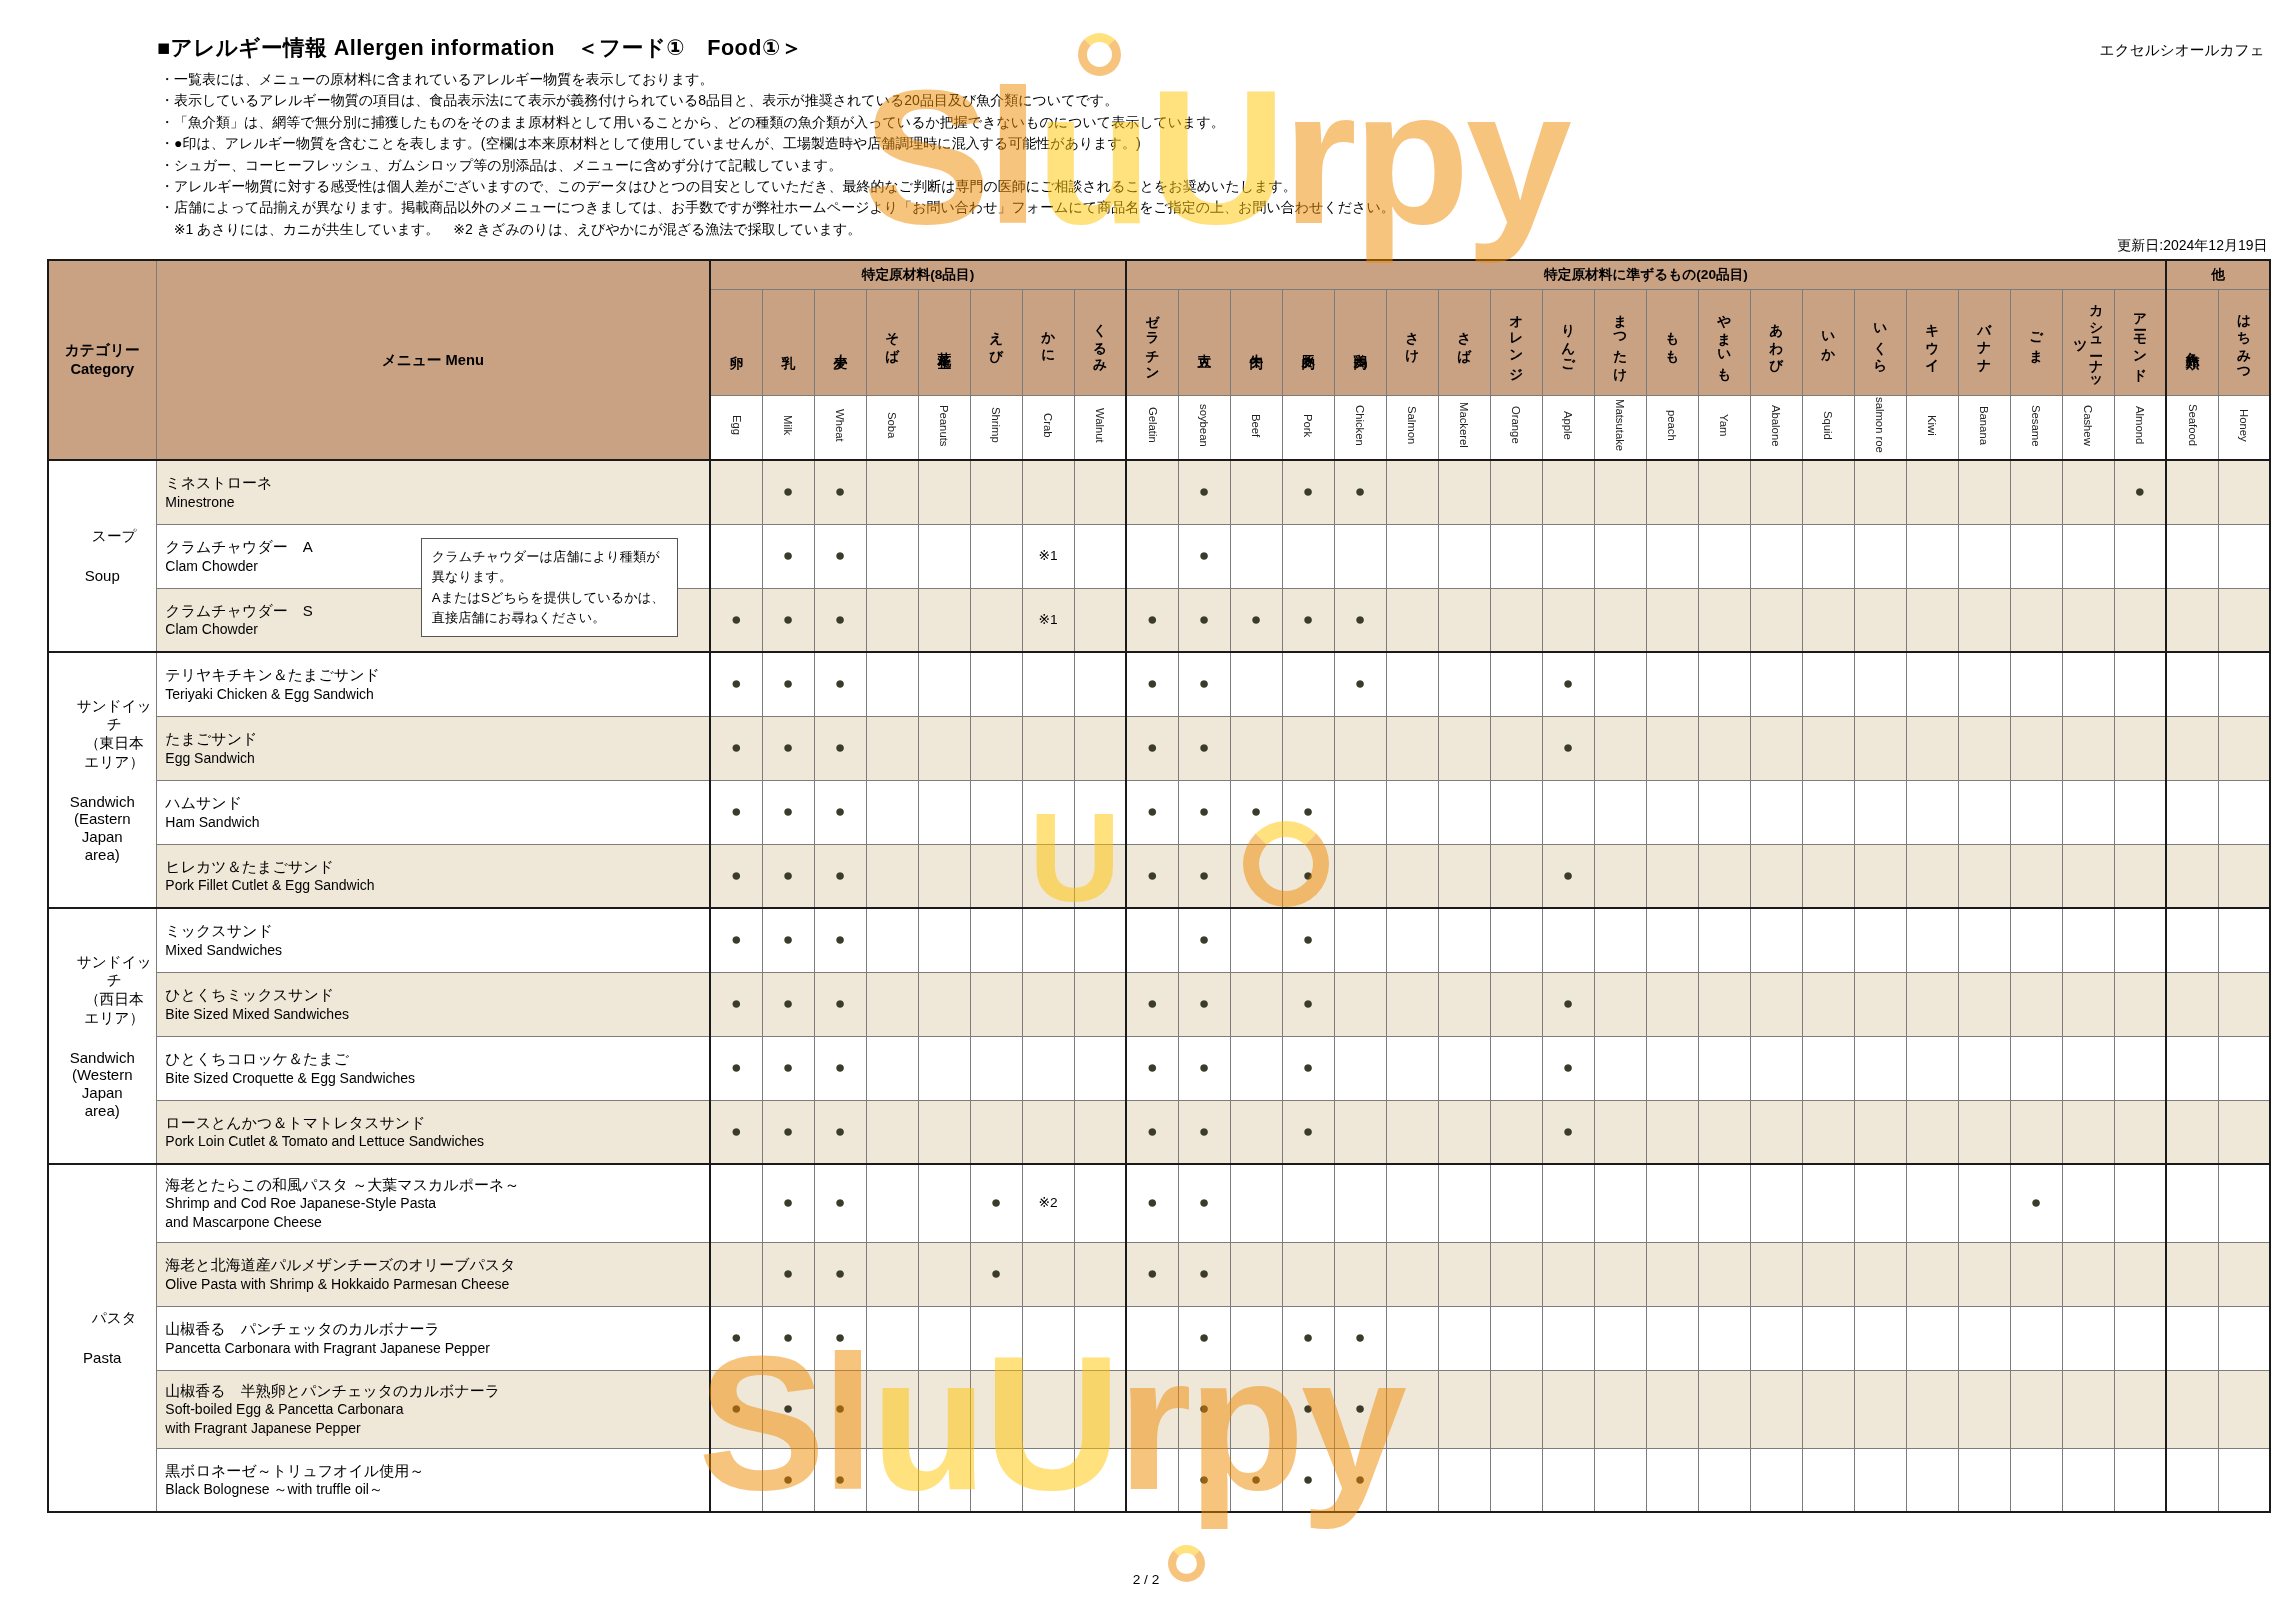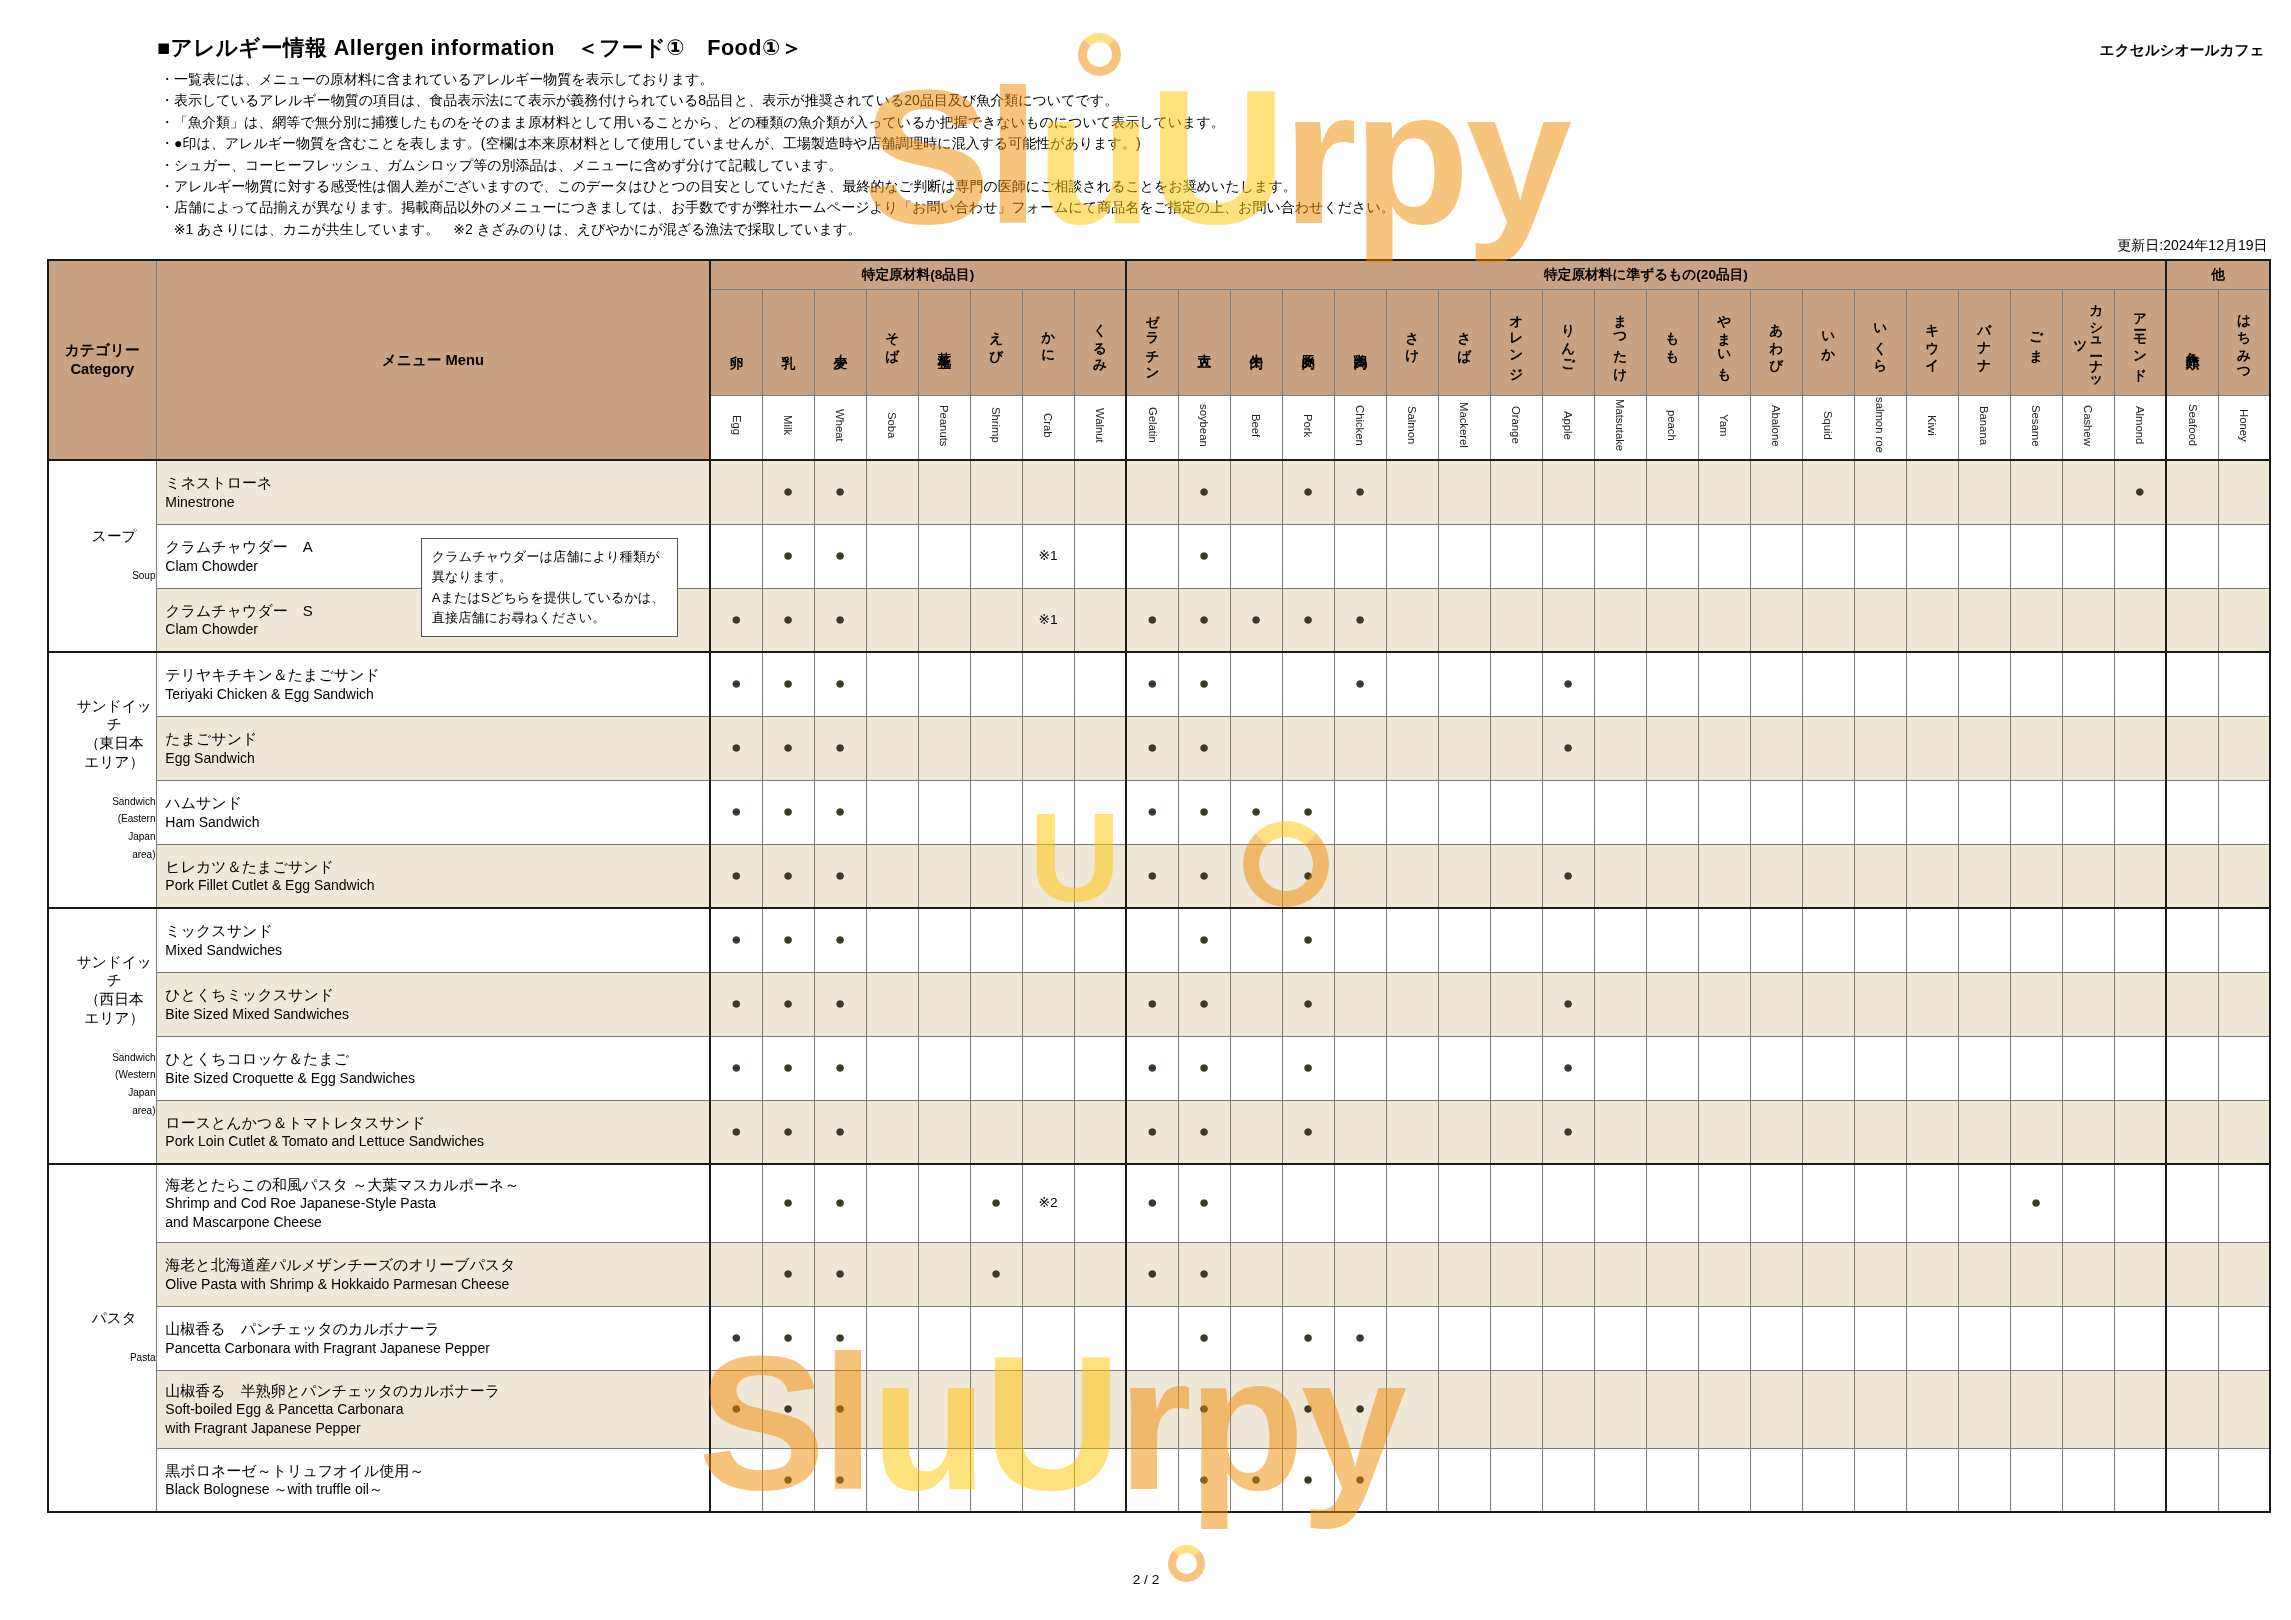--- a/index.html
+++ b/index.html
@@ -1,21 +1,21 @@
 <!DOCTYPE html>
 <html><head>
 <meta charset="utf-8">
 <style>
   * { box-sizing: border-box; margin: 0; padding: 0; }
   html,body { background:#ffffff; }
   body {
     width: 2292px; height: 1620px; position: relative; overflow: hidden;
     font-family: "Liberation Sans", "DejaVu Sans", sans-serif; color:#000;
   }
-  .brand   { position:absolute; top:41px; right:27.4px; font-size:14.7px; font-weight:bold; }
+  .brand   { position:absolute; top:41px; right:27.4px; font-size:14.7px; font-weight:normal; }
   .title   { position:absolute; top:33px; left:157px; font-size:21.6px; font-weight:bold; letter-spacing:0.5px; }
   .notes   { position:absolute; top:69px; left:160px; font-size:14px; line-height:21.4px; }
   .note    { white-space:nowrap; }
   .remark  { margin-left:13.7px; }
   .updated { position:absolute; top:237px; right:24.5px; font-size:14px; }
 
   table.allergen-table {
     position:absolute; left:47px; top:259px;
     border-collapse:collapse; table-layout:fixed;
     border:2px solid #1a1a1a; background:#fff;
@@ -34,21 +34,21 @@
     font-size:13.7px; letter-spacing:2px; line-height:15.7px; max-height:100px;
   }
   .en-head { background:#ffffff; font-weight:normal; }
   .en-head .v-en {
     writing-mode:vertical-rl; display:inline-block;
     font-size:11.3px; line-height:12.7px; max-height:61px; color:#222;
   }
 
   .cat-cell { background:#ffffff; font-size:14.7px; }
   .cat-cell .cat-jp { white-space:pre-line; line-height:18.6px; margin-bottom:21.6px;padding-left:24px; }
-  .cat-cell .cat-en { white-space:pre-line; line-height:17.6px; font-size:10px;text-align:right; }
+  .cat-cell .cat-en { white-space:pre-line; line-height:17.6px; font-size:15px; }
 
   .menu-cell { text-align:left; padding:4.9px 8.8px; }
   .menu-jp { font-size:15px; white-space:pre-line; line-height:19.6px; }
   .menu-en { font-size:14px; white-space:pre-line; line-height:18.6px; }
 
   .mark { font-size:17.6px; color:#3B3B2A; line-height:1; }
   .mark.ref { font-size:13.7px; color:#000; }
 
   tr.alt .menu-cell, tr.alt .mark { background:#EFE7D8; }
 

